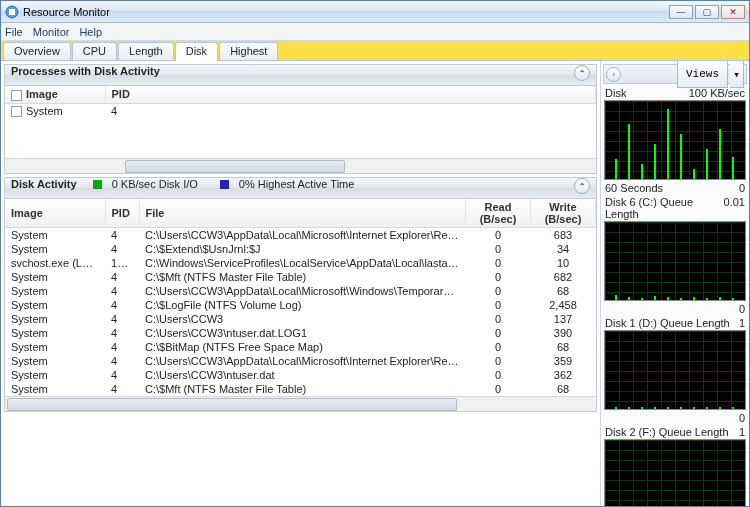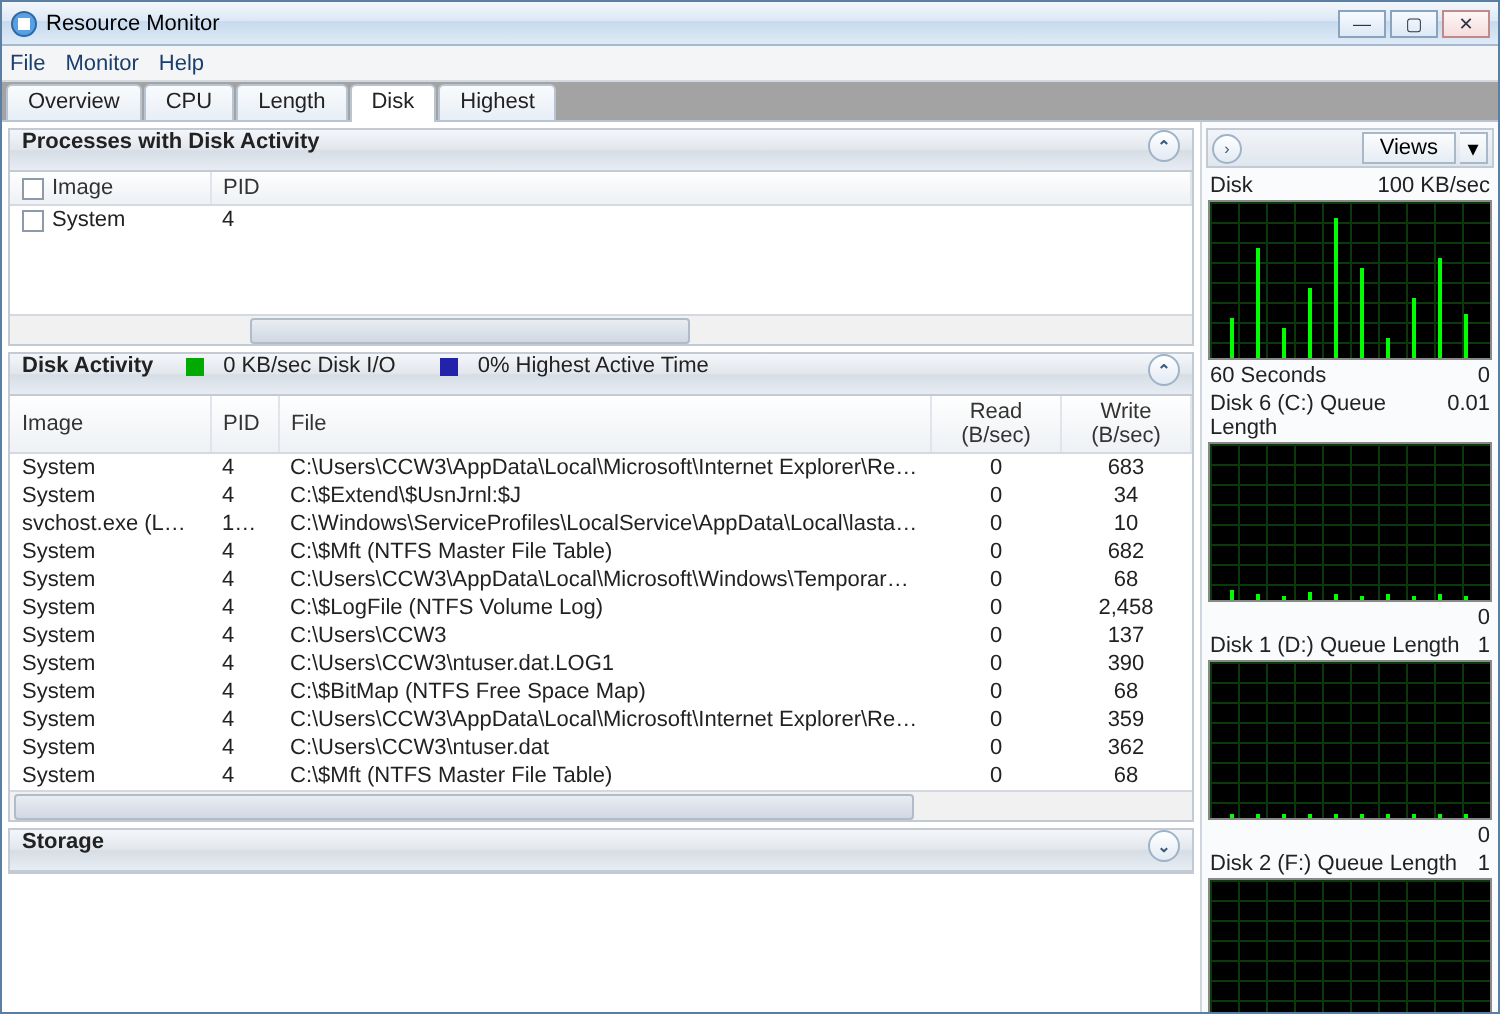--- a/index.html
+++ b/index.html
@@ -4,44 +4,44 @@
 <style>
 * { box-sizing: border-box; margin: 0; padding: 0; font-family: "Segoe UI", Tahoma, sans-serif; font-size: 11px; }
 body { width: 750px; height: 507px; background: #fff; overflow: hidden; border: 1px solid #5a7fa4; }
 .titlebar { height: 22px; background: linear-gradient(#f3f7fb,#dce8f6 45%,#c7daee 46%,#dfeaf6); display:flex; align-items:center; padding:0 4px; border-bottom:1px solid #a5bad0; }
 .titlebar .ico { width:14px; height:14px; margin-right:4px; display:inline-flex; align-items:center; justify-content:center;}
 .titlebar .spacer{flex:1}
 .winbtn { width:24px; height:14px; border:1px solid #8aa4c0; background:linear-gradient(#f6fafe,#dce9f6); margin-left:2px; display:inline-flex; align-items:center; justify-content:center; font-size:9px; color:#334; cursor:default;}
 .winbtn.close{ border-color:#c08a8a; background:linear-gradient(#fef6f6,#f6dcdc);}
 .menubar { height:18px; background:#f4f5f6; display:flex; align-items:center; padding:0 4px; gap:10px; border-bottom:1px solid #d4d9df;}
 .menubar span{ color:#1a3e6e; cursor:default;}
-.tabbar { height:20px; background:#a3a3a3; display:flex; align-items:flex-end; padding:0 2px; border-bottom:1px solid #b8c4d2;}
+.tabbar { height:20px; background:#fde047; display:flex; align-items:flex-end; padding:0 2px; border-bottom:1px solid #b8c4d2;}
 .tab { padding:2px 10px 3px; border:1px solid #b8c4d2; border-bottom:none; background:linear-gradient(#f9fbfd,#e7eef6); margin-right:1px; border-radius:3px 3px 0 0; cursor:default; color:#222;}
 .tab.active{ background:#fff; position:relative; top:1px; padding-bottom:4px;}
 .content { display:flex; height:calc(507px - 22px - 18px - 20px - 2px); }
 .leftpane { flex:1; min-width:0; padding:3px 3px 3px 3px; overflow:hidden;}
 .rightpane { width:149px; border-left:1px solid #cfd6de; background:#fafbfc; padding:3px 2px; overflow:hidden;}
 .panel { border:1px solid #c3cad3; background:#fff; margin-bottom:3px; }
 .panelhdr { height:21px; background:linear-gradient(#f4f6f9,#e2e7ed 48%,#d6dde5 52%,#e8edf3); border-bottom:1px solid #c3cad3; display:flex; align-items:flex-start; padding:0 6px; font-weight:bold; color:#222;}
 .panelhdr .lbl{ flex:0 0 auto; }
 .panelhdr .mid{ flex:1; display:flex; align-items:center; gap:6px; font-weight:normal;}
 .sq{ width:9px; height:9px; display:inline-block; margin:0 4px 0 16px;}
 .expbtn { width:16px; height:16px; border:1px solid #9fb2c6; border-radius:50%; background:linear-gradient(#fff,#e2eaf4); display:flex; align-items:center; justify-content:center; font-size:8px; color:#3a5a7c; cursor:default;}
 .tbl { width:100%; border-collapse:collapse; }
-.tbl th { text-align:left; font-weight:normal; padding:2px 6px; background:linear-gradient(#fefefe,#eef1f5); border-right:1px solid #e0e5ec; border-bottom:1px solid #d5dae1; color:#333;}
+.tbl th { text-align:left; font-weight:bold; padding:2px 6px; background:linear-gradient(#fefefe,#eef1f5); border-right:1px solid #e0e5ec; border-bottom:1px solid #d5dae1; color:#333;}
 .tbl td { padding:1px 6px; white-space:nowrap; overflow:hidden; text-overflow:ellipsis; color:#222;}
 .tbl td.num, .tbl th.num { text-align:center;}
 .chk { width:11px; height:11px; border:1px solid #8e9aa8; display:inline-block; vertical-align:middle; margin-right:4px; background:#fff;}
 .scrollbar-h { height:15px; background:#f1f1f1; border-top:1px solid #d4d9df; position:relative;}
 .scrollbar-h .thumb{ position:absolute; top:1px; height:13px; background:linear-gradient(#e9edf3,#d0d8e2); border:1px solid #b0bcc9; border-radius:2px;}
 .storage-body{ height:0;}
 .rtop{ display:flex; height:20px; align-items:center; gap:2px; border:1px solid #c3cad3; background:linear-gradient(#f1f4f8,#e0e6ee); padding:0 2px; margin-bottom:2px;}
 .rtop .expbtn{ width:15px;height:15px;}
 .rtop .sp{flex:1}
-.vbtn{ height:16px; border:1px solid #a9b8c8; background:linear-gradient(#fbfcfd,#e6edf5); padding:0 8px; display:flex; align-items:center; cursor:default;}
+.vbtn{ height:28px; border:1px solid #a9b8c8; background:linear-gradient(#fbfcfd,#e6edf5); padding:0 8px; display:flex; align-items:center; cursor:default;font-family:Liberation Mono, monospace;}
 .vdrop{ width:14px; border-left:none; padding:0; justify-content:center;}
 .chartlbl{ display:flex; justify-content:space-between; padding:1px 2px; color:#222;}
 .chart{ height:80px; background:#000; border:1px solid #888; margin:0 1px 1px; position:relative; overflow:hidden;}
 .grid{ position:absolute; inset:0; background-image:linear-gradient(#0a3a0a 1px,transparent 1px),linear-gradient(90deg,#0a3a0a 1px,transparent 1px); background-size:14px 10px;}
 .spike{ position:absolute; bottom:0; width:2px; background:#0f0;}
 </style>
 </head>
 <body>
 
 <div class="titlebar">
@@ -218,28 +218,20 @@
               <td class="num">0</td>
               <td class="num">68</td>
             </tr>
           </tbody>
       </table>
       <div class="scrollbar-h">
           <div class="thumb" style="left:2px;width:450px"></div>
         </div>
     </div>
 
-    <div class="panel">
-      <div class="panelhdr">
-        <span class="lbl">Storage</span>
-        <span class="mid"></span>
-        <span class="expbtn">⌄</span>
-      </div>
-      <div class="storage-body"></div>
-    </div>
 
   </div>
 
   <div class="rightpane">
     <div class="rtop">
       <span class="expbtn">›</span>
       <span class="sp"></span>
       <span class="vbtn">Views</span>
       <span class="vbtn vdrop">▾</span>
     </div>

